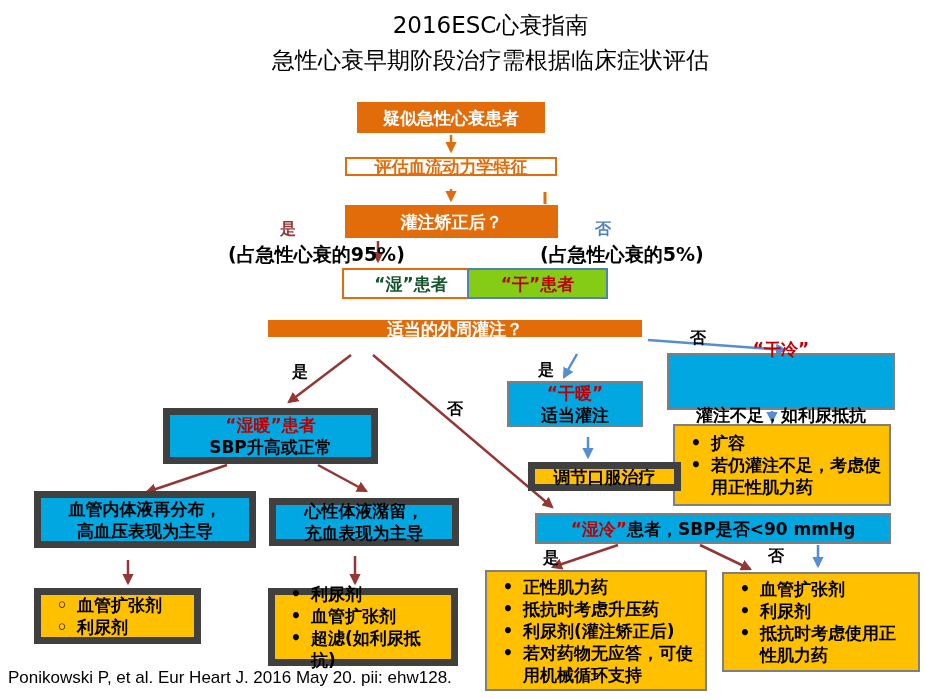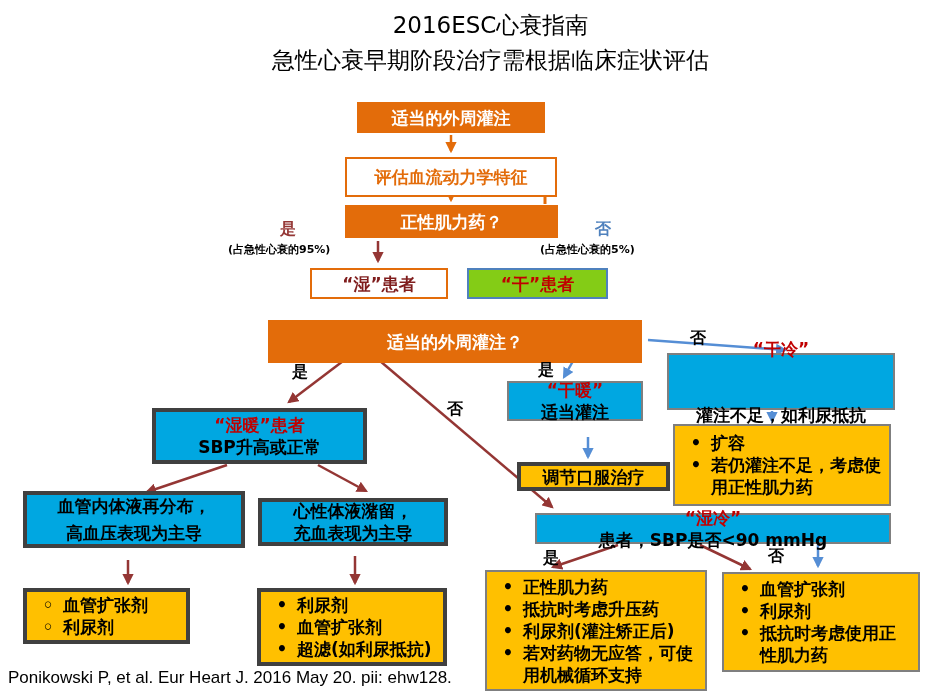--- a/index.html
+++ b/index.html
@@ -5,35 +5,35 @@
   html,body{margin:0;padding:0;background:#fff;}
   #canvas{position:relative;width:925px;height:699px;background:#fff;overflow:hidden;
           font-family:"DejaVu Sans","Liberation Sans",sans-serif;}
   .title{position:absolute;top:8px;left:0;width:100%;text-align:center;
          font-size:23px;font-weight:normal;color:#000;line-height:35px;padding-left:28px;}
   .box{position:absolute;box-sizing:border-box;display:flex;flex-direction:column;
        align-items:center;justify-content:center;text-align:center;
        font-weight:bold;font-size:17px;line-height:22px;color:#000;}
   .orange-solid{background:#E36C0A;color:#fff;}
   .outline-orange{background:#fff;border:2px solid #E36C0A;color:#E36C0A;}
-  .outline-orange-red{background:#fff;border:2px solid #E36C0A;color:#7f1d1d;}
+  .outline-orange-red{background:#fff;border:2px solid #E36C0A;color:#14532d;margin-left:32px;}
   .outline-blue-red{background:#84cc16;border:2px solid #4F81BD;color:#C00000;}
   .blue{background:#00A7E1;color:#000;}
-  .ob{border:4px solid #404040;}
+  .ob{border:7px solid #404040;margin-left:11px;}
   .gb{border:2px solid #7F7F7F;}
   .yellow{background:#FFC000;color:#000;}
   .red-title{color:#C00000;}
   .bullets{align-items:stretch;justify-content:center;text-align:left;padding:4px 6px;}
   .brow{display:flex;}
   .bglyph{width:30px;flex:0 0 30px;text-align:center;}
   .btext{flex:1;}
   .lbl{position:absolute;font-weight:bold;font-size:16px;color:#000;white-space:nowrap;}
   .lbl.red{color:#943634;}
   .lbl.blu{color:#4F81BD;}
-  .pct{position:absolute;font-weight:bold;font-size:11px;color:#000;white-space:nowrap;}
+  .pct{position:absolute;font-weight:bold;font-size:19px;color:#000;white-space:nowrap;}
   .footer{position:absolute;left:8px;top:668px;font-size:17px;color:#000;
           font-family:"Liberation Sans",sans-serif;}
   svg.arrows{position:absolute;left:0;top:0;width:925px;height:699px;pointer-events:none;}
 </style>
 </head>
 <body>
 
 <div id="canvas">
 
   <div class="title">
@@ -66,58 +66,58 @@
     <line x1="128" y1="560" x2="128" y2="583" stroke="#943634" stroke-width="2.5" marker-end="url(#mr)"></line>
     <line x1="355" y1="556" x2="355" y2="583" stroke="#943634" stroke-width="2.5" marker-end="url(#mr)"></line>
     <line x1="588" y1="437" x2="588" y2="457" stroke="#558ED5" stroke-width="2.5" marker-end="url(#mb)"></line>
     <line x1="772" y1="411" x2="772" y2="421" stroke="#558ED5" stroke-width="2.5" marker-end="url(#mb)"></line>
     <line x1="618" y1="545" x2="553" y2="567" stroke="#943634" stroke-width="2.5" marker-end="url(#mr)"></line>
     <line x1="700" y1="545" x2="750" y2="569" stroke="#943634" stroke-width="2.5" marker-end="url(#mr)"></line>
     <line x1="818" y1="545" x2="818" y2="566" stroke="#558ED5" stroke-width="2.5" marker-end="url(#mb)"></line>
   </svg>
 
   <div class="box orange-solid" style="left:357px;top:102px;width:188px;height:31px;">
-    <span>适当的外周灌注</span>
-  </div>
-
-  <div class="box outline-orange" style="left:345px;top:157px;width:212px;height:40px;">
+    <span>疑似急性心衰患者</span>
+  </div>
+
+  <div class="box outline-orange" style="left:345px;top:157px;width:212px;height:19px;">
     <span>评估血流动力学特征</span>
   </div>
 
   <div class="box orange-solid" style="left:345px;top:205px;width:213px;height:33px;">
-    <span>正性肌力药？</span>
+    <span>灌注矫正后？</span>
   </div>
 
   <span class="lbl red" style="left:280px;top:219px;">是</span>
   <span class="pct" style="left:228px;top:242px;">(占急性心衰的95%)</span>
   <span class="lbl blu" style="left:595px;top:219px;">否</span>
   <span class="pct" style="left:540px;top:242px;">(占急性心衰的5%)</span>
 
   <div class="box outline-orange-red" style="left:310px;top:268px;width:138px;height:31px;">
     <span>“湿”患者</span>
   </div>
   <div class="box outline-blue-red" style="left:467px;top:268px;width:141px;height:31px;">
     <span>“干”患者</span>
   </div>
 
-  <div class="box orange-solid" style="left:268px;top:320px;width:374px;height:43px;">
+  <div class="box orange-solid" style="left:268px;top:320px;width:374px;height:17px;">
     <span>适当的外周灌注？</span>
   </div>
 
   <span class="lbl" style="left:292px;top:362px;">是</span>
   <span class="lbl" style="left:447px;top:399px;">否</span>
   <span class="lbl" style="left:538px;top:360px;">是</span>
   <span class="lbl" style="left:690px;top:328px;">否</span>
 
   <div class="box blue ob" style="left:152px;top:408px;width:215px;height:56px;">
     <span class="red-title">“湿暖”患者</span>
     <span>SBP升高或正常</span>
   </div>
 
-  <div class="box blue gb" style="left:507px;top:381px;width:136px;height:40px;">
+  <div class="box blue gb" style="left:507px;top:381px;width:136px;height:46px;">
     <span class="red-title">“干暖”</span>
     <span>适当灌注</span>
   </div>
 
   <div class="box blue gb" style="left:667px;top:353px;width:228px;height:57px;gap:44px;">
     <span class="red-title">“干冷”</span>
     <span>灌注不足，如利尿抵抗</span>
   </div>
 
   <div class="box yellow gb bullets" style="left:673px;top:424px;width:218px;height:82px;">
@@ -138,21 +138,21 @@
 
   <div class="box blue ob" style="left:258px;top:498px;width:190px;height:48px;">
     <span>心性体液潴留，</span>
     <span>充血表现为主导</span>
   </div>
 
   <div class="box yellow ob" style="left:517px;top:462px;width:153px;height:29px;">
     <span>调节口服治疗</span>
   </div>
 
-  <div class="box blue gb" style="left:535px;top:513px;width:356px;height:31px;flex-direction:column;">
+  <div class="box blue gb" style="left:535px;top:513px;width:356px;height:31px;flex-direction:row;">
     <span class="red-title">“湿冷”</span>
     <span>患者，SBP是否&lt;90 mmHg</span>
   </div>
 
   <span class="lbl" style="left:543px;top:548px;">是</span>
   <span class="lbl" style="left:768px;top:546px;">否</span>
 
   <div class="box yellow ob bullets" style="left:23px;top:588px;width:167px;height:56px;">
     <div class="brow">
       <span class="bglyph">◦</span>

